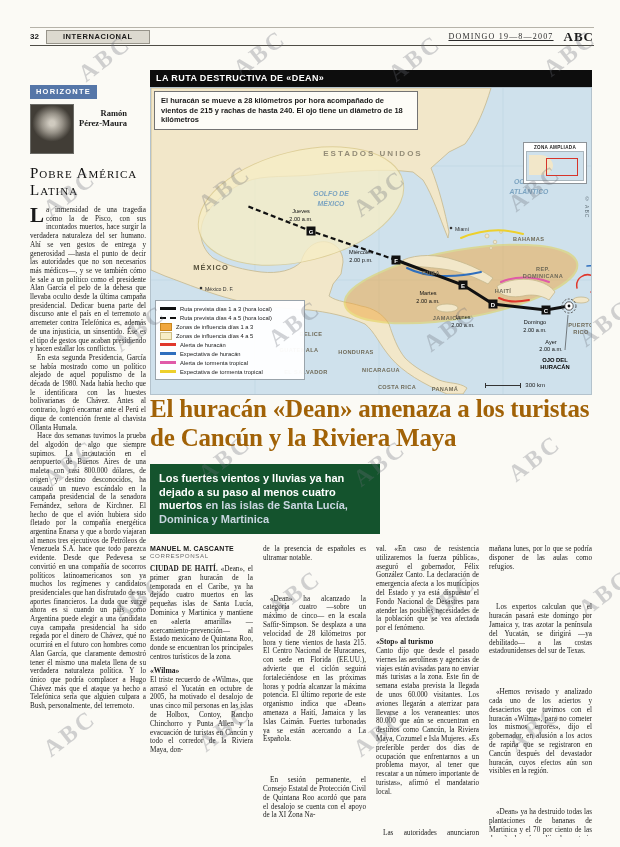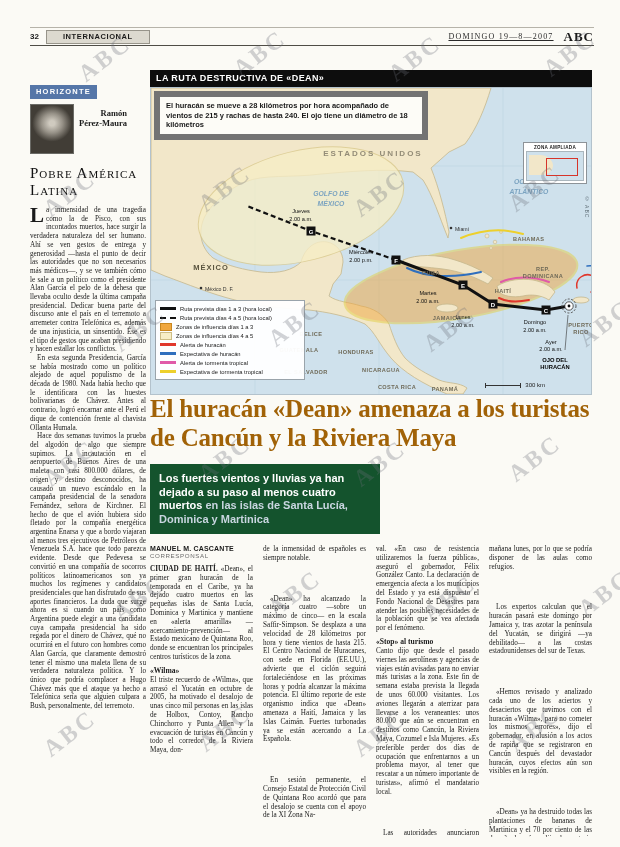--- a/index.html
+++ b/index.html
@@ -28,21 +28,21 @@
   .op-title{margin:11px 0 7px;font:400 15px "Liberation Serif",serif;font-variant:small-caps;letter-spacing:1px;line-height:17px;color:#111;}
   .op-body p{font:400 7.2px "Liberation Serif",serif;line-height:8.7px;text-align:justify;margin:0;}
   .op-body p.indent{text-indent:7px;font-family:Liberation Serif, serif;}
   .dropcap{float:left;font:700 21px "Liberation Serif",serif;line-height:17px;padding:1px 2px 0 0;}
 
   
   .infographic{position:absolute;left:150px;top:70px;width:442px;z-index:2;}
   .ig-titlebar{background:#0d0d0d;color:#fff;font:700 9px "Liberation Sans",sans-serif;letter-spacing:.4px;padding:3px 6px 4px;}
   .map{position:relative;height:306px;background:#cfe1ec;border:1px solid #b3c2cc;overflow:hidden;}
   .map svg{position:absolute;left:0;top:0;}
-  .caption{position:absolute;top:3px;left:3px;width:250px;background:rgba(253,253,250,.95);border:6px solid #737373;font:700 7.5px "Liberation Sans",sans-serif;line-height:9.5px;color:#191919;padding:4px 6px;}
+  .caption{position:absolute;top:3px;left:3px;width:250px;background:rgba(253,253,250,.95);border:1px solid #737373;font:700 7.5px "Liberation Sans",sans-serif;line-height:9.5px;color:#191919;padding:4px 6px;}
   .inset{position:absolute;top:54px;right:4px;width:58px;background:#fff;border:1px solid #8d9398;padding:2px;}
   .inset-label{font:700 4.6px "Liberation Sans",sans-serif;text-align:center;letter-spacing:.3px;margin-bottom:1px;}
   .inset-map{height:28px;background:#cfe1ec;position:relative;border:1px solid #aab6bd;}
   .inset-land{position:absolute;left:2px;top:3px;width:24px;height:20px;background:#f2e7c9;border-radius:0 60% 50% 0;}
   .inset-red{position:absolute;right:5px;top:6px;width:30px;height:16px;border:1.5px solid #d6342a;}
   .legend{position:absolute;left:4px;bottom:14px;width:140px;background:rgba(255,255,255,.96);border:1px solid #9aa4ab;padding:3px 4px;}
   .lg-row{display:flex;align-items:center;gap:4px;height:9px;}
   .lg-lab{font:400 5.8px "Liberation Sans",sans-serif;color:#222;white-space:nowrap;}
   .lg-sym{flex:0 0 auto;display:inline-block;}
   .sym-solid{width:16px;height:3px;background:#111;}
@@ -331,21 +331,21 @@
       <div class="col">
         <div class="byline">
           <div class="by-name">MANUEL M. CASCANTE</div>
           <div class="by-role">CORRESPONSAL</div>
         </div>
         <p class="ap"><span class="dateline">CIUDAD DE HAITÍ.</span><span> «Dean», el primer gran huracán de la temporada en el Caribe, ya ha dejado cuatro muertos en las pequeñas islas de Santa Lucía, Dominica y Martinica y mantiene en «alerta amarilla» —acercamiento-prevención— al Estado mexicano de Quintana Roo, donde se encuentran los principales centros turísticos de la zona.</span></p>
         <h3 class="crosshead">«Wilma»</h3>
         <p class="ap">El triste recuerdo de «Wilma», que arrasó el Yucatán en octubre de 2005, ha motivado el desalojo de unas cinco mil personas en las islas de Holbox, Contoy, Rancho Chinchorro y Punta Allen y la evacuación de turistas en Cancún y todo el corredor de la Riviera Maya, don-</p>
       </div>
       <div class="col">
-        <p class="ap">de la inmensidad de españoles es siempre notable.</p>
+        <p class="ap">de la presencia de españoles es ultramar notable.</p>
         <p class="ap indent">«Dean» ha alcanzado la categoría cuatro —sobre un máximo de cinco— en la escala Saffir-Simpson. Se desplaza a una velocidad de 28 kilómetros por hora y tiene vientos de hasta 215. El Centro Nacional de Huracanes, con sede en Florida (EE.UU.), advierte que el ciclón seguirá fortaleciéndose en las próximas horas y podría alcanzar la máxima potencia. El último reporte de este organismo indica que «Dean» amenaza a Haití, Jamaica y las Islas Caimán. Fuertes turbonadas ya se están acercando a La Española.</p>
         <p class="ap indent">En sesión permanente, el Consejo Estatal de Protección Civil de Quintana Roo acordó que para el desalojo se cuenta con el apoyo de la XI Zona Na-</p>
       </div>
       <div class="col">
         <p class="ap">val. «En caso de resistencia utilizaremos la fuerza pública», aseguró el gobernador, Félix González Canto. La declaración de emergencia afecta a los municipios del Estado y ya está dispuesto el Fondo Nacional de Desastres para atender las posibles necesidades de la población que se vea afectada por el fenómeno.</p>
         <h3 class="crosshead">«Stop» al turismo</h3>
         <p class="ap">Canto dijo que desde el pasado viernes las aerolíneas y agencias de viajes están avisadas para no enviar más turistas a la zona. Este fin de semana estaba prevista la llegada de unos 60.000 visitantes. Los aviones llegarán a aterrizar para llevarse a los veraneantes: unos 80.000 que aún se encuentran en destinos como Cancún, la Riviera Maya, Cozumel e Isla Mujeres. «Es preferible perder dos días de ocupación que enfrentarnos a un problema mayor, al tener que rescatar a un número importante de turistas», afirmó el mandatario local.</p>
         <p class="ap indent">Las autoridades anunciaron además la suspensión de la vuelta a clases prevista para</p>
       </div>
       <div class="col">

